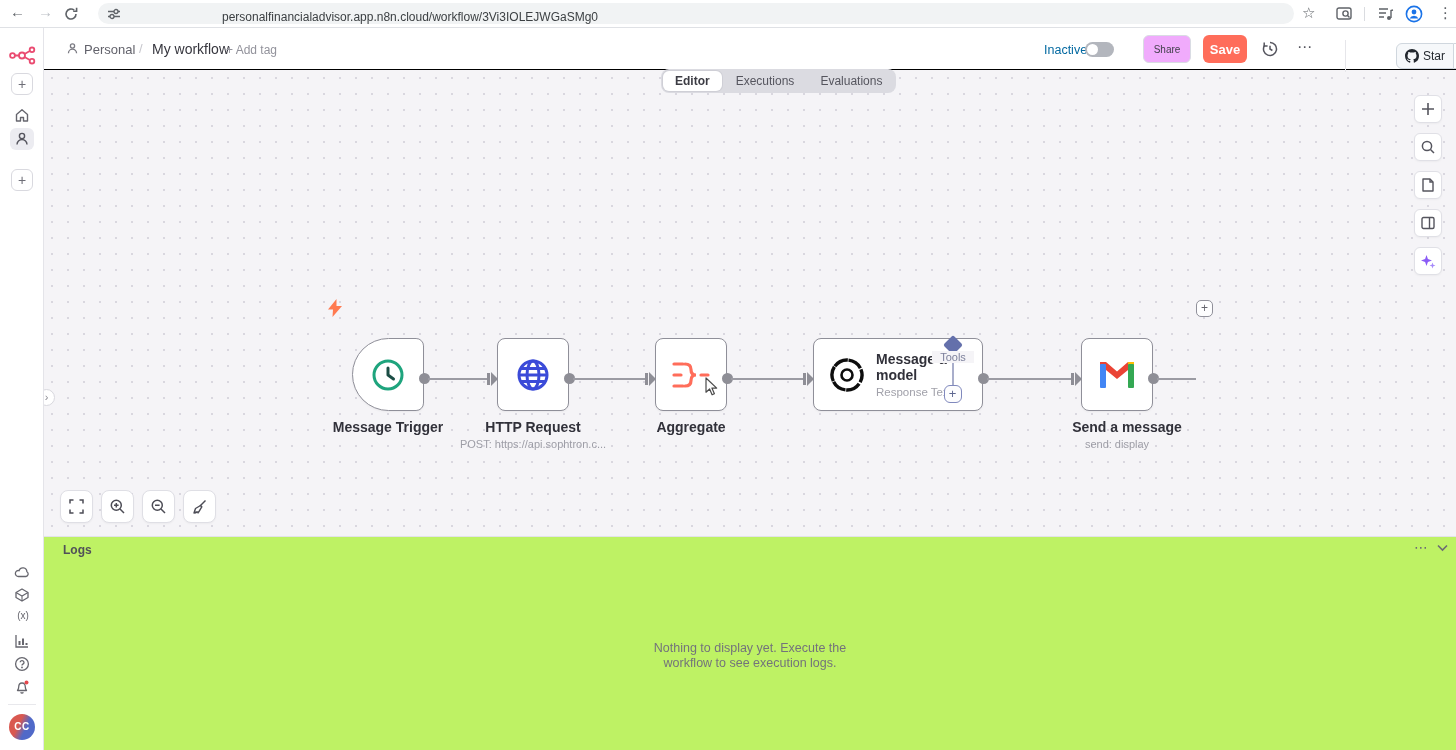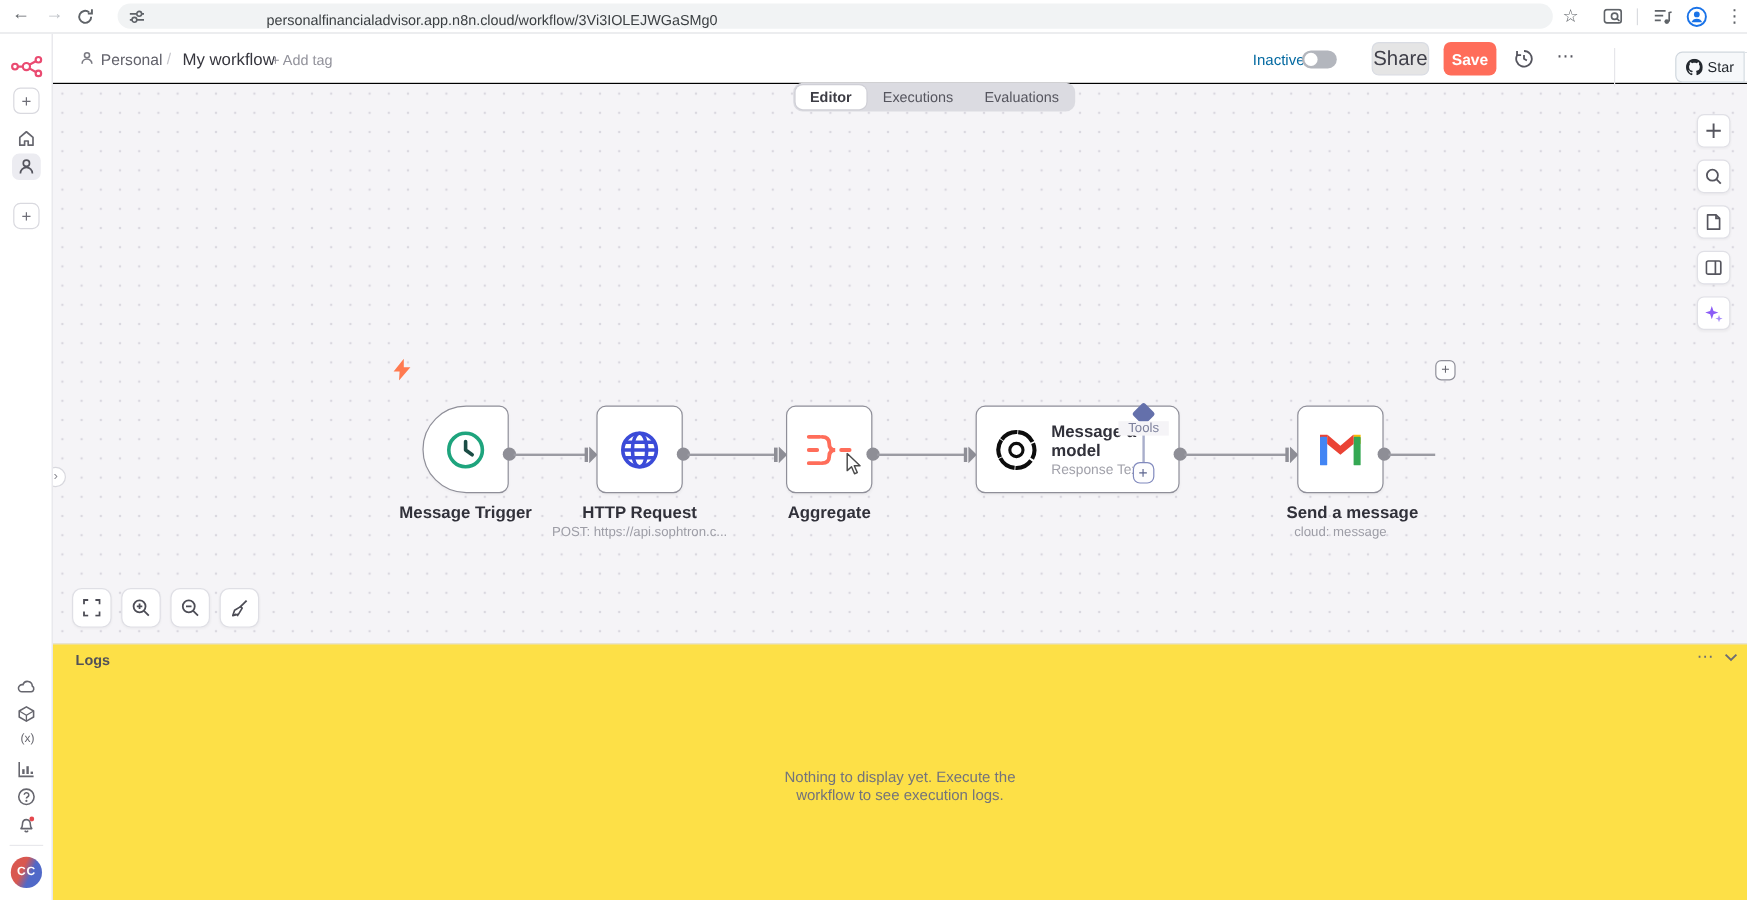--- a/index.html
+++ b/index.html
@@ -17,21 +17,21 @@
   
   .sidebar { position:absolute; left:0; top:28px; width:44px; height:722px; background:#fff; border-right:1px solid #e4e4e9; z-index:40; }
   .sq-btn { position:absolute; left:11px; width:22px; height:22px; border:1px solid #d9d9df; border-radius:6px; color:#6e6e77; font-size:14px; line-height:20px; text-align:center; background:#fff; }
   .side-ico { position:absolute; left:14px; width:16px; height:16px; color:#66666e; }
   .side-active { position:absolute; left:10px; width:24px; height:22px; background:#ececf1; border-radius:6px; }
   .avatar { position:absolute; left:9px; top:714px; width:26px; height:26px; border-radius:50%; background:linear-gradient(115deg,#d95850 38%,#5069c8 62%); color:#fff; font-size:10px; font-weight:700; text-align:center; line-height:26px; letter-spacing:.5px; }
 
   
   .app-header { position:absolute; left:44px; top:28px; width:1412px; height:42px; background:#fff; border-bottom:1px solid #000000; z-index:30; }
   .crumb { font-size:13px; color:#62626b; }
-  .btn-outline { position:absolute; height:28px; background:#e5e5e5; border:1px solid #d9dce3; border-radius:6px; font-size:17px; color:#40404a; text-align:center; }
+  .btn-outline { position:absolute; height:28px; background:#f0abfc; border:1px solid #d9dce3; border-radius:6px; font-size:10px; color:#40404a; text-align:center; }
   .btn-primary { position:absolute; height:28px; background:#ff6d5a; border:none; border-radius:6px; font-size:13px; font-weight:600; color:#fff; text-align:center; }
   .toggle { position:absolute; width:29px; height:15px; border-radius:8px; background:#b3b6bd; }
   .toggle .knob { position:absolute; left:2px; top:2px; width:11px; height:11px; border-radius:50%; background:#fff; }
   .star-widget { position:absolute; left:1352px; top:15px; height:26px; display:flex; font-size:12px; color:#24292f; }
   .star-left { display:flex; align-items:center; gap:4px; padding:0 8px; background:#f6f8fa; border:1px solid #d0d7de; border-radius:6px 0 0 6px; font-weight:400; }
   .star-right { display:flex; align-items:center; padding:0 10px; background:#fff; border:1px solid #d0d7de; border-left:none; border-radius:0 6px 6px 0; }
 
   
   .tabs { position:absolute; left:661px; top:69px; height:24px; background:#dbdbe1; border-radius:8px; display:flex; align-items:center; padding:2px; gap:2px; z-index:35; }
   .tab { padding:0 12px; height:20px; line-height:20px; font-size:12px; color:#55555e; border-radius:6px; white-space:nowrap; }
@@ -47,21 +47,21 @@
   .node-sub { position:absolute; top:368px; width:240px; text-align:center; font-size:11px; color:#9d9da6; }
   .edge { position:absolute; top:307.5px; height:2px; background:#9b9ba3; }
   .dot { position:absolute; top:303px; width:11px; height:11px; border-radius:50%; background:#8e8e96; }
   .in-arrow { position:absolute; top:301.5px; width:11px; height:14px; }
   .plus-sq { position:absolute; background:#fdfdfe; text-align:center; }
   .cbtn { position:absolute; top:490px; width:33px; height:33px; background:#fff; border:1px solid #dfdfe5; border-radius:8px; display:flex; align-items:center; justify-content:center; color:#4c4c55; box-shadow:0 1px 2px rgba(0,0,0,.04); }
   .rbtn { position:absolute; left:1370px; width:28px; height:28px; background:#fff; border:1px solid #e0e0e6; border-radius:6px; display:flex; align-items:center; justify-content:center; color:#55555e; box-shadow:0 1px 2px rgba(0,0,0,.04); }
   .edge-chip { position:absolute; left:-6px; top:319px; width:17px; height:17px; border-radius:50%; background:#fff; border:1px solid #d8d8de; color:#8a8a92; font-size:11px; line-height:15px; text-align:center; z-index:6; }
 
   
-  .logs { position:absolute; left:44px; top:536px; width:1412px; height:214px; background:#fde047; border-top:1px solid #e3e3e8; }
+  .logs { position:absolute; left:44px; top:536px; width:1412px; height:214px; background:#bef264; border-top:1px solid #e3e3e8; }
   .logs-title { position:absolute; left:19px; top:6px; font-size:12px; font-weight:600; color:#515158; }
   .logs-empty { position:absolute; left:556px; top:104px; width:300px; text-align:center; font-size:12.5px; line-height:15px; color:#73737b; }
 </style>
 </head>
 <body>
 
 <div id="app">
 
   <div class="browser-bar">
     <span class="nav-glyph" style="left:10px;">←</span>
@@ -280,21 +280,21 @@
     <div class="node" style="left:1037px;">
       <svg width="34" height="26" viewBox="0 0 34 26">
           <polygon points="28,0 34,0 34,8 28,6" fill="#fbbc04"></polygon>
           <polygon points="0,0 6,0 6,8 0,5" fill="#ea4335"></polygon>
           <rect x="0" y="2" width="6" height="24" rx="1" fill="#4285f4"></rect>
           <rect x="28" y="2" width="6" height="24" rx="1" fill="#34a853"></rect>
           <polygon points="6,0 17,9.5 28,0 28,8 17,17 6,8" fill="#ea4335"></polygon>
         </svg>
     </div>
     <div class="node-label" style="left:983px;text-align:center;">Send a message</div>
-    <div class="node-sub" style="left:953px;">cloud: message</div>
+    <div class="node-sub" style="left:953px;">send: display</div>
     <div class="dot" style="left:1104px;"></div>
 
     <div class="edge" style="left:1113px;width:39px;"></div>
     <div class="plus-sq" style="left:1152px;top:230px;width:17px;height:17px;border:1.5px solid #90909a;border-radius:5px;color:#65656e;font-size:12px;line-height:14px;">+</div>
 
     <div class="cbtn" style="left:16px;top:420px;">
         <svg width="15" height="15" viewBox="0 0 15 15">
           <g fill="none" stroke="#4c4c55" stroke-width="1.5">
             <path d="M1 4.5V1h3.5M10.5 1H14v3.5M14 10.5V14h-3.5M4.5 14H1v-3.5"></path>
           </g>

